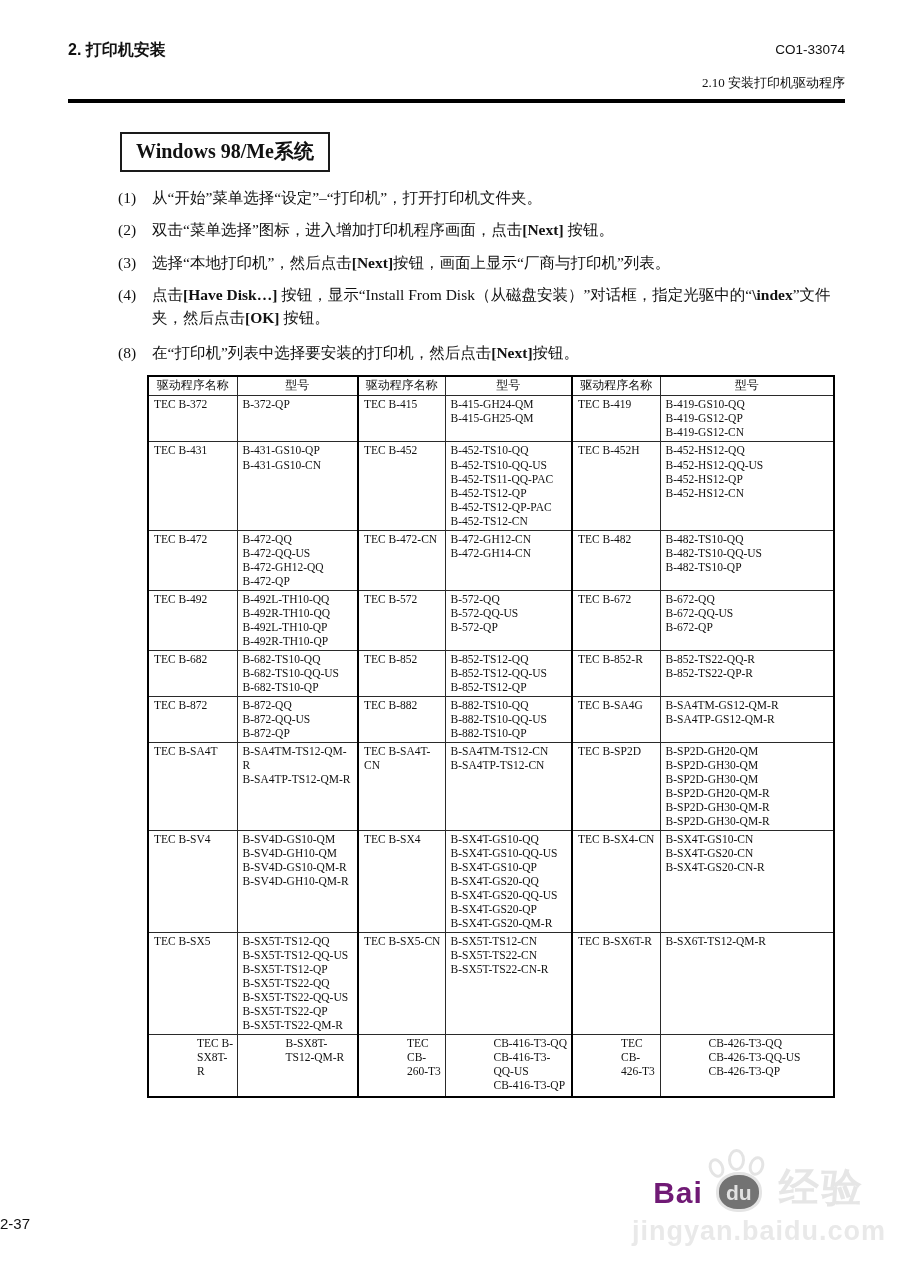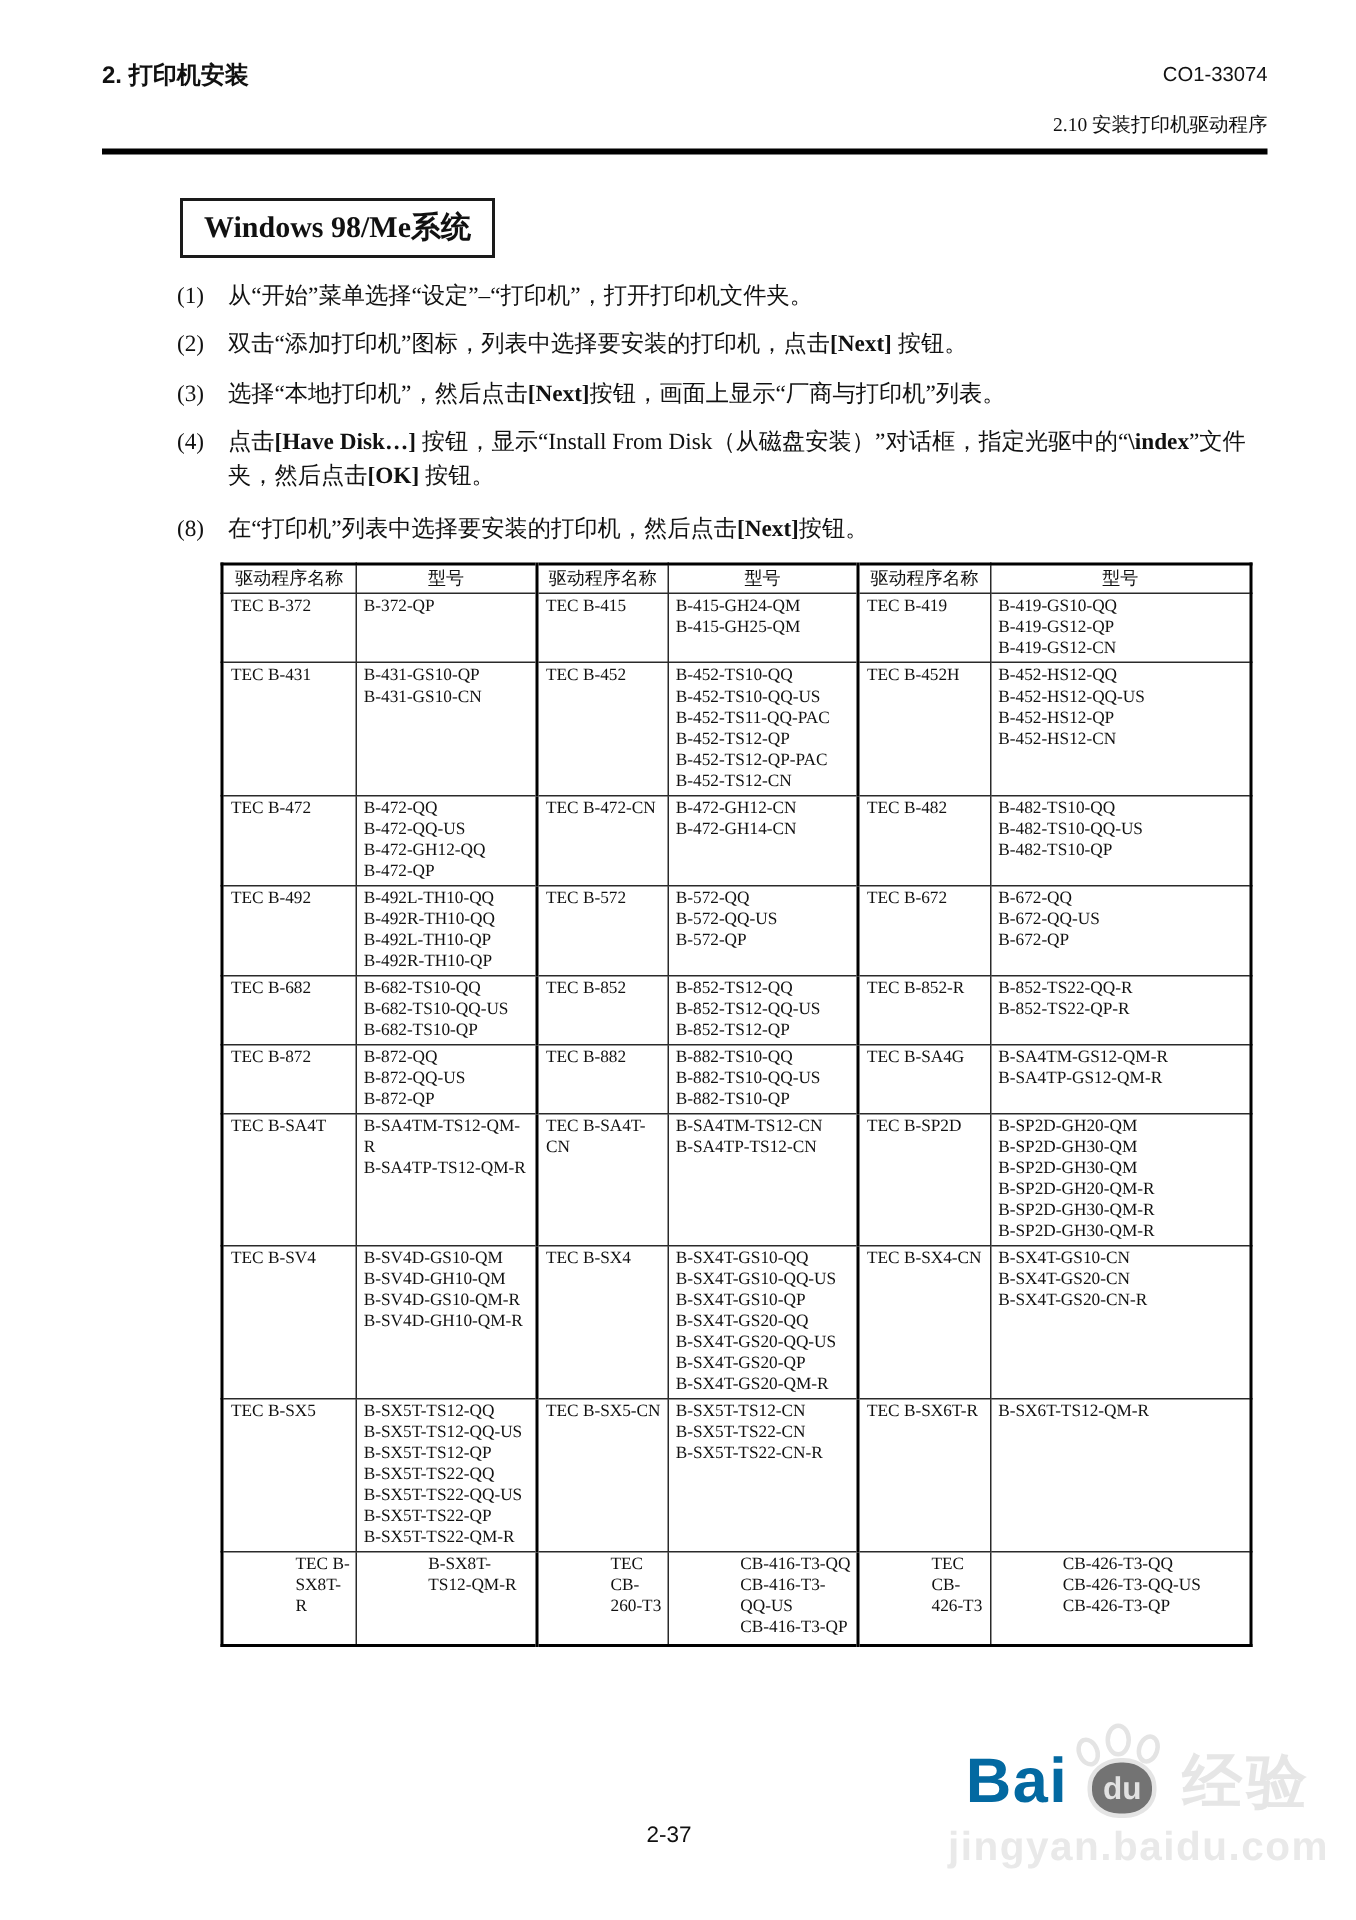--- a/index.html
+++ b/index.html
@@ -55,31 +55,31 @@
     word-wrap:break-word;
   }
   .drv th{font-weight:normal;text-align:center;font-size:12px;padding:1px 0 3px;}
   .drv th:nth-child(2),.drv td:nth-child(2),
   .drv th:nth-child(4),.drv td:nth-child(4){border-right:2px solid #000;}
   .drv td.models{white-space:pre-line;}
   .drv tbody tr:last-child td{height:58px;padding-left:48px;}
   
   .footer{
     position:absolute;left:0;right:12px;top:1215px;
-    text-align:center;font-size:15px;
+    text-align:left;font-size:15px;
     font-family:"Liberation Sans","DejaVu Sans",sans-serif;
   }
   
   .watermark{
     position:absolute;top:1148px;right:10px;width:270px;
     text-align:center;user-select:none;
   }
   .wm-row{display:flex;align-items:flex-end;justify-content:center;}
   .wm-bai{font-family:"Liberation Sans","DejaVu Sans",sans-serif;font-weight:bold;
-    font-size:42px;color:#0369a1;letter-spacing:1px;line-height:1;}
+    font-size:30px;color:#701a75;letter-spacing:1px;line-height:1;}
   .wm-cn{font-weight:bold;font-size:40px;color:#e6e6e6;letter-spacing:3px;line-height:1;margin-left:6px;}
   .paw{position:relative;display:inline-block;width:66px;height:66px;margin:0 2px -6px 2px;}
   .toe{position:absolute;border:3px solid #e4e4e4;background:#fff;border-radius:50%;box-sizing:border-box;}
   .toe.t1{width:15px;height:20px;left:4px;top:10px;transform:rotate(-22deg);}
   .toe.t2{width:17px;height:22px;left:23px;top:1px;}
   .toe.t3{width:15px;height:20px;left:44px;top:8px;transform:rotate(18deg);}
   .pad{position:absolute;left:11px;top:24px;width:46px;height:40px;
     border:3px solid #e4e4e4;background:#737373;box-sizing:border-box;
     border-radius:48% 48% 46% 46%;
     display:flex;align-items:center;justify-content:center;}
@@ -106,21 +106,21 @@
     <span>Windows 98/Me系统</span>
   </div>
 
   <div class="steps" id="steps-list">
       <div class="step">
         <span class="step-num">(1)</span>
         <span class="step-text"><span>从“开始”菜单选择“设定”–“打印机”，打开打印机文件夹。</span></span>
       </div>
       <div class="step">
         <span class="step-num">(2)</span>
-        <span class="step-text"><span>双击“添加打印机”图标，列表中选择要安装的打印机，点击</span><b>[Next]</b><span> 按钮。</span></span>
+        <span class="step-text"><span>双击“菜单选择”图标，进入增加打印机程序画面，点击</span><b>[Next]</b><span> 按钮。</span></span>
       </div>
       <div class="step">
         <span class="step-num">(3)</span>
         <span class="step-text"><span>选择“本地打印机”，然后点击</span><b>[Next]</b><span>按钮，画面上显示“厂商与打印机”列表。</span></span>
       </div>
       <div class="step">
         <span class="step-num">(4)</span>
         <span class="step-text"><span>点击</span><b>[Have Disk…]</b><span> 按钮，显示“Install From Disk（从磁盘安装）”对话框，指定光驱中的“</span><b>\index</b><span>”文件夹，然后点击</span><b>[OK]</b><span> 按钮。</span></span>
       </div>
     </div>

